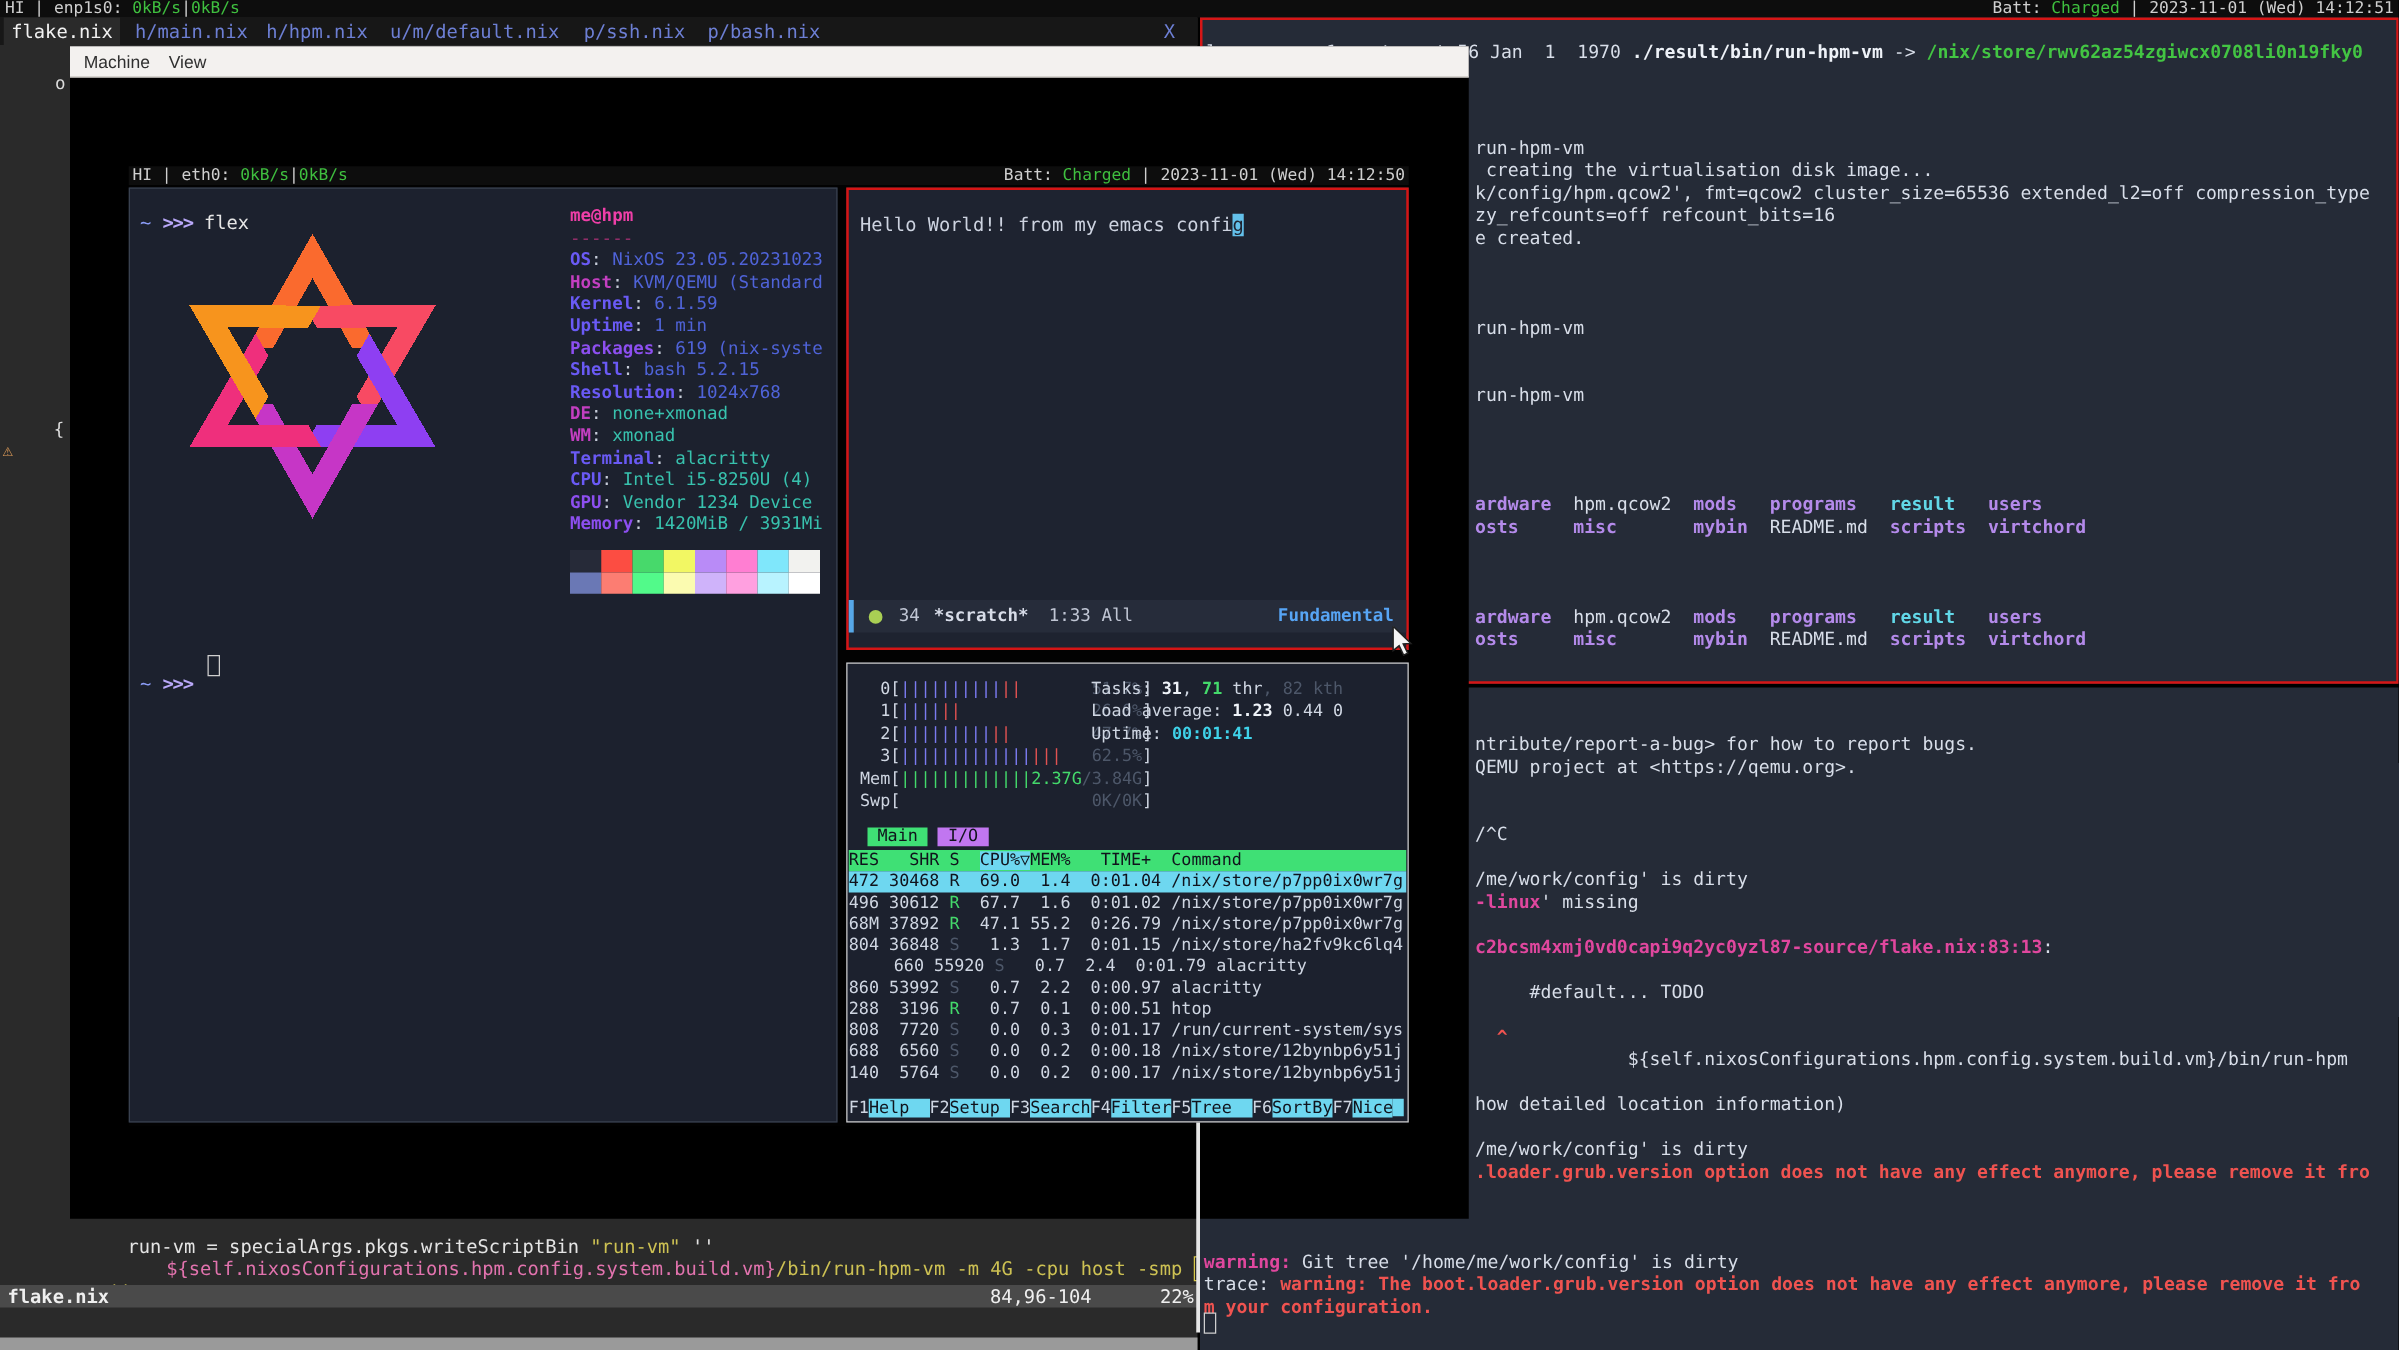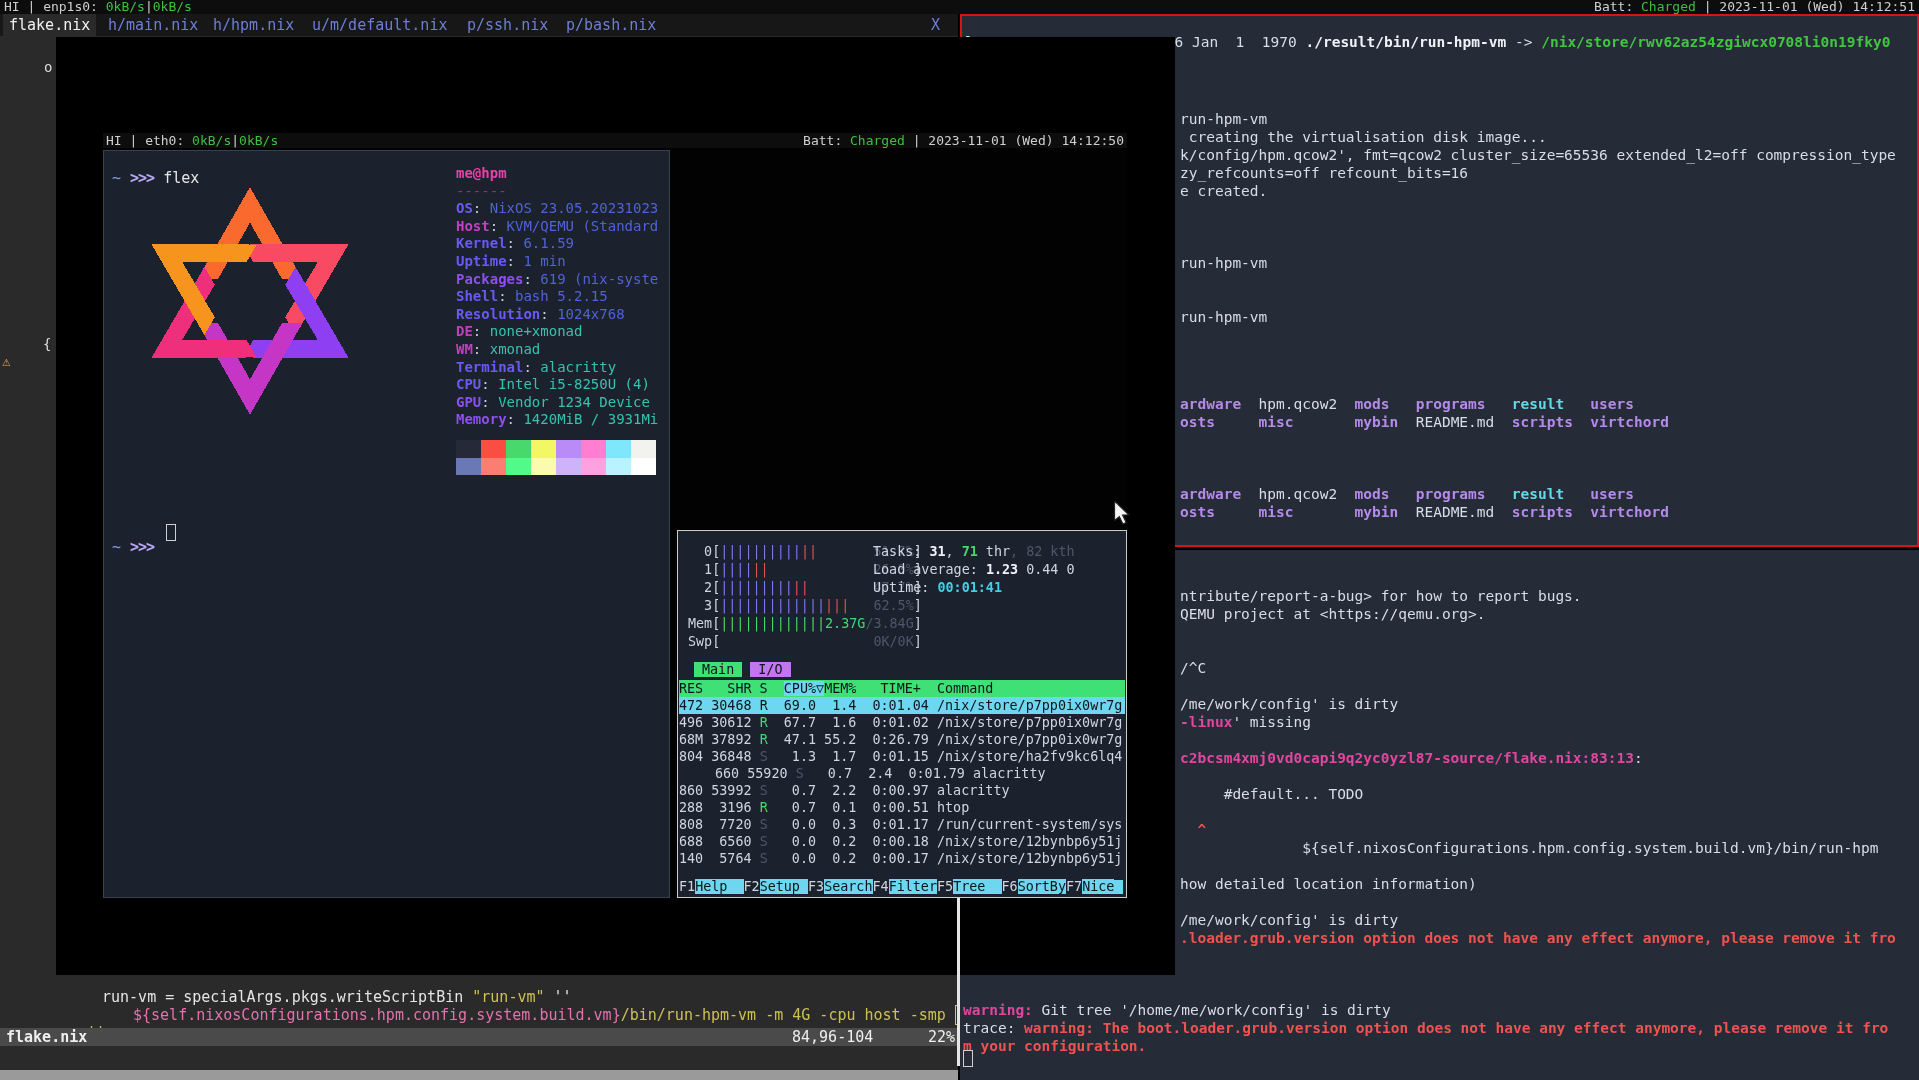--- a/index.html
+++ b/index.html
@@ -159,20 +159,24 @@
     <pre class="mono tl" style="left:220px;top:310px;">how detailed location information)</pre>
     <pre class="mono tl" style="left:220px;top:346px;">/me/work/config' is dirty</pre>
     <pre class="mono tl red" style="left:220px;top:364px;">.loader.grub.version option does not have any effect anymore, please remove it fro</pre>
     <pre class="mono tl" style="left:3px;top:436px;"><span class="pink">warning:</span><span> Git tree '/home/me/work/config' is dirty</span></pre>
     <pre class="mono tl" style="left:3px;top:454px;"><span>trace: </span><span class="red">warning: The boot.loader.grub.version option does not have any effect anymore, please remove it fro</span></pre>
     <pre class="mono tl red" style="left:3px;top:472px;">m your configuration.</pre>
     <div class="abs hollow" style="left:3px;top:500px;"></div>
   </div>
 
   <div id="qemu" class="abs">
+    <div id="qmenubar">
+      <span class="menuitem" style="left:11px;">Machine</span>
+      <span class="menuitem" style="left:79px;">View</span>
+    </div>
 
     <div id="vmscreen">
       <div id="vmbar">
         <span class="mono" style="left:3px;top:0;"><span>HI</span> <span>|</span> <span>eth0:</span> <span class="grn">0kB/s</span><span>|</span><span class="grn">0kB/s</span></span>
         <span class="mono" style="right:3px;top:0;"><span>Batt:</span> <span class="grn">Charged</span> <span>|</span> <span>2023-11-01 (Wed) 14:12:50</span></span>
       </div>
 
       <div id="vmterm">
         <pre class="mono prompt" style="left:8px;top:3px;"><span class="ptilde">~</span> <span class="pchev">&gt;&gt;&gt;</span> <span>flex</span></pre>
         <svg class="abs" style="left:10px;top:24px;" width="272" height="252" viewBox="-135 -135 270 270">
@@ -207,20 +211,31 @@
             <span class="sw" style="background: rgb(38, 42, 56);"></span><span class="sw" style="background: rgb(252, 77, 66);"></span><span class="sw" style="background: rgb(71, 217, 107);"></span><span class="sw" style="background: rgb(242, 247, 99);"></span><span class="sw" style="background: rgb(185, 139, 247);"></span><span class="sw" style="background: rgb(255, 126, 210);"></span><span class="sw" style="background: rgb(127, 231, 251);"></span><span class="sw" style="background: rgb(242, 242, 239);"></span>
           </div>
           <div>
             <span class="sw" style="background: rgb(106, 120, 181);"></span><span class="sw" style="background: rgb(252, 125, 114);"></span><span class="sw" style="background: rgb(82, 250, 138);"></span><span class="sw" style="background: rgb(251, 251, 176);"></span><span class="sw" style="background: rgb(207, 179, 250);"></span><span class="sw" style="background: rgb(255, 160, 224);"></span><span class="sw" style="background: rgb(184, 243, 255);"></span><span class="sw" style="background: rgb(255, 255, 255);"></span>
           </div>
         </div>
         <pre class="mono prompt" style="left:8px;top:372px;"><span class="ptilde">~</span> <span class="pchev">&gt;&gt;&gt;</span> </pre>
         <div class="abs hollow" style="left:62px;top:373px;"></div>
       </div>
 
+      <div id="emacs">
+        <pre class="mono etext" style="left:9px;top:4px;"><span>Hello World!! from my emacs confi</span><span class="ecursor">g</span></pre>
+        <div id="modeline">
+          <div id="mlbar"></div>
+          <div id="mldot"></div>
+          <span class="mono" style="left:40px;top:0;">34</span>
+          <span class="mono b" style="left:68px;top:0;color:#d7dce8;">*scratch*</span>
+          <span class="mono" style="left:160px;top:0;">1:33 All</span>
+          <span class="mono mlmode" style="right:10px;top:0;">Fundamental</span>
+        </div>
+      </div>
 
       <div id="htop">
         <div class="abs ht" style="left:10px;top:12px;">
           <pre style="margin:0;"><span>  0</span><span>[</span><span class="mviol">||||||||||</span><span class="mred">||</span><span class="dim">       </span><span class="dim">51.7%</span><span>]</span></pre>
           <pre style="margin:0;"><span>  1</span><span>[</span><span class="mviol">||||</span><span class="mred">||</span><span class="dim">             </span><span class="dim">26.0%</span><span>]</span></pre>
           <pre style="margin:0;"><span>  2</span><span>[</span><span class="mviol">|||||||||</span><span class="mred">||</span><span class="dim">        </span><span class="dim">47.7%</span><span>]</span></pre>
           <pre style="margin:0;"><span>  3</span><span>[</span><span class="mviol">|||||||||||||</span><span class="mred">|||</span><span class="dim">   </span><span class="dim">62.5%</span><span>]</span></pre>
           <pre style="margin:0;"><span>Mem</span><span>[</span><span class="mgrn">|||||||||||||</span><span class="mgrn">2.37G</span><span class="dim">/3.84G</span><span>]</span></pre>
           <pre style="margin:0;"><span>Swp</span><span>[</span><span class="dim">                   </span><span class="dim">0K/0K</span><span>]</span></pre>
         </div>

